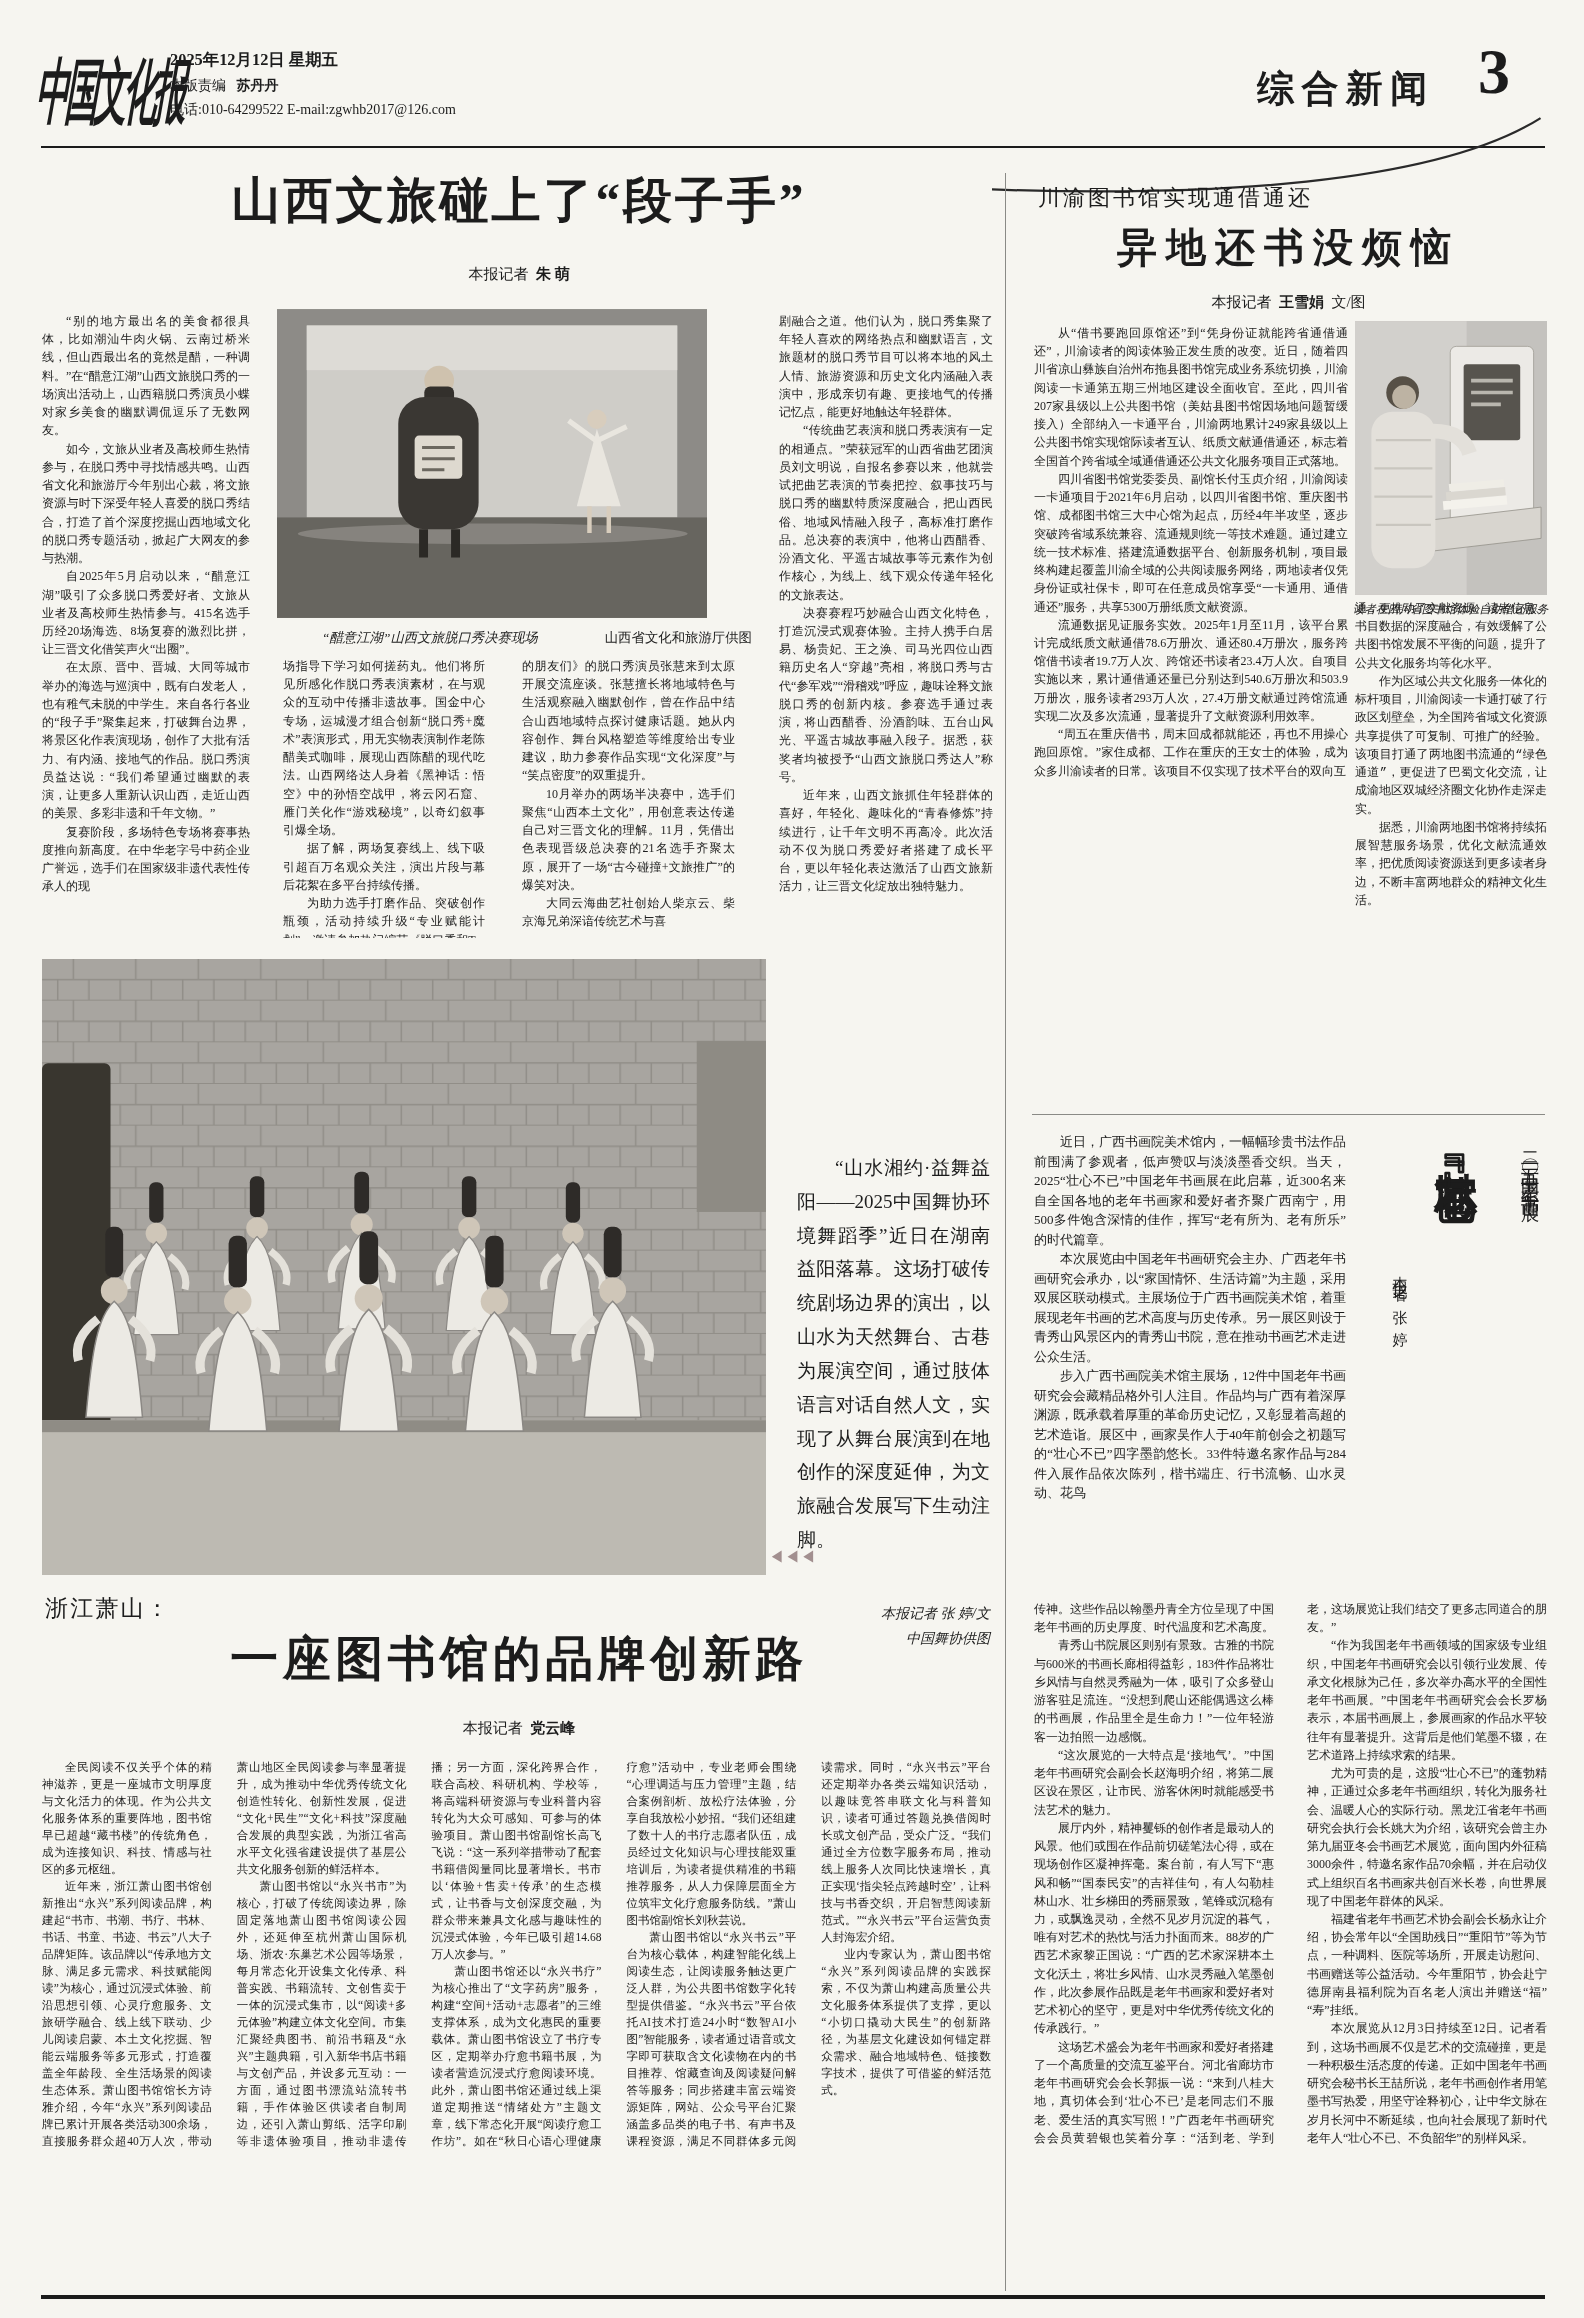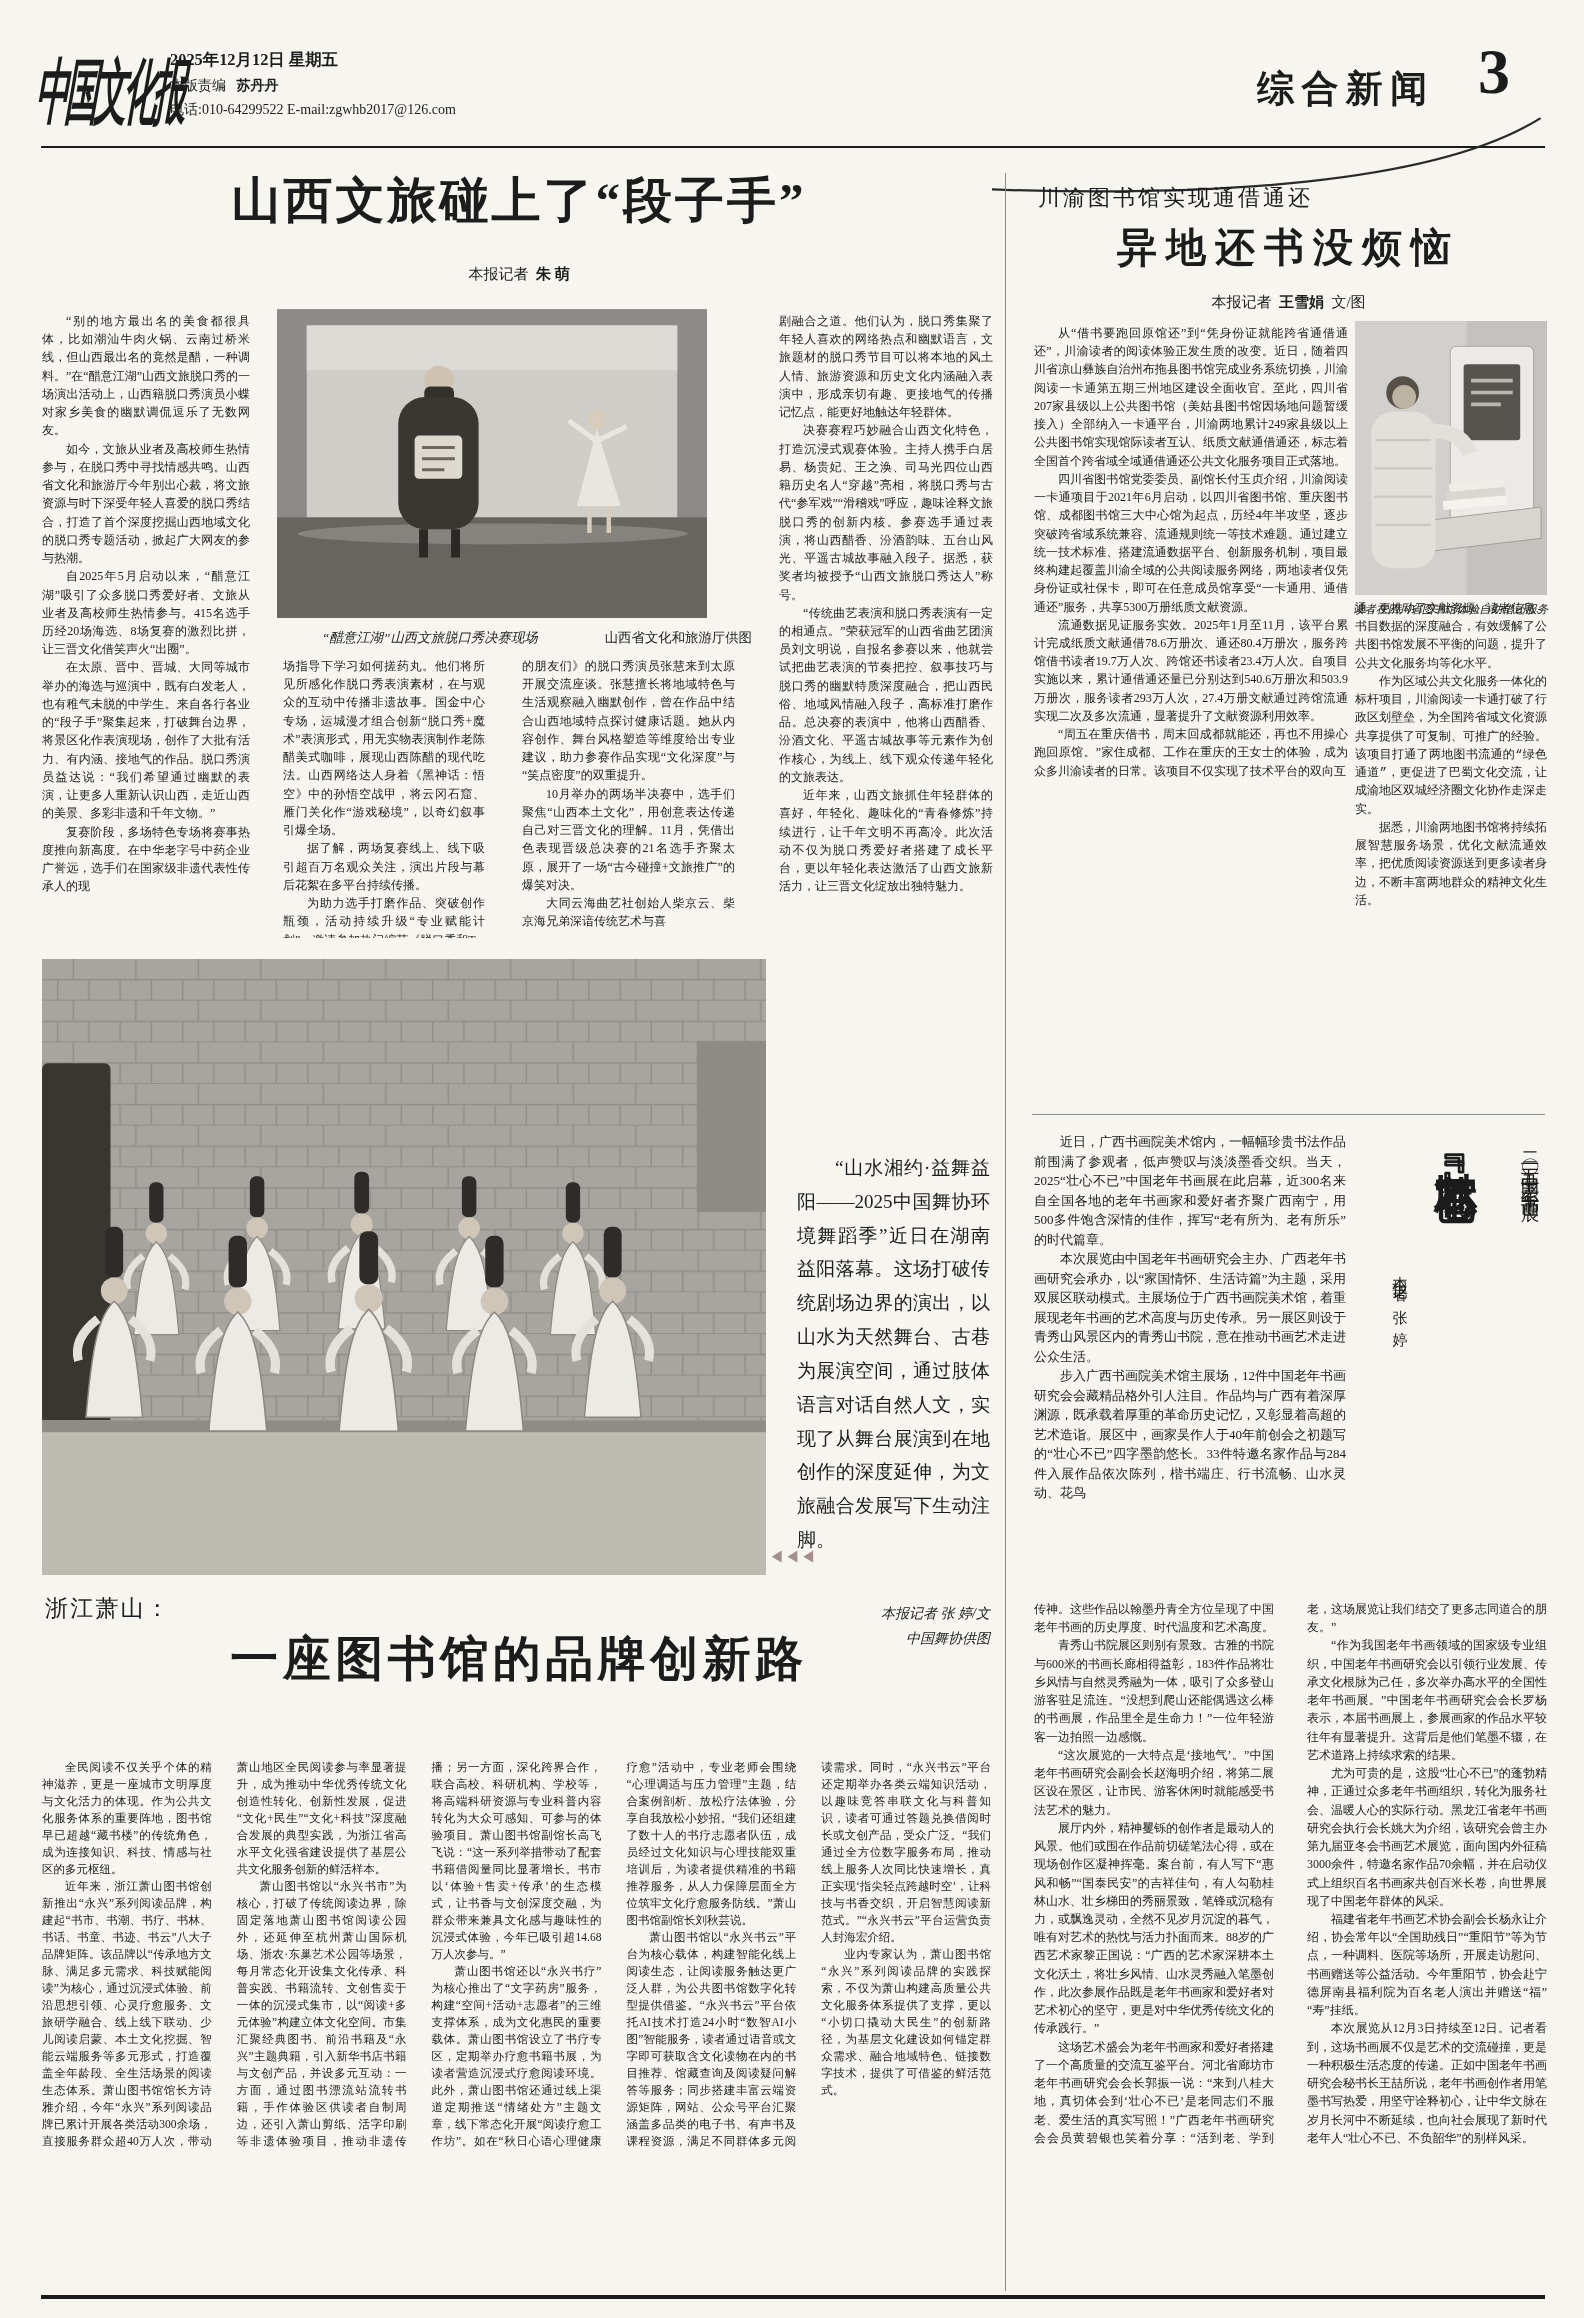--- a/index.html
+++ b/index.html
@@ -108,22 +108,22 @@
       <p>据了解，两场复赛线上、线下吸引超百万名观众关注，演出片段与幕后花絮在多平台持续传播。</p>
       <p>为助力选手打磨作品、突破创作瓶颈，活动持续升级“专业赋能计划”，邀请参加热门综艺《脱口秀和Ta</p>
     </div>
   <div class="abs body-text flush" style="left:522px;top:657px;width:213px;height:281px;">
       <p>的朋友们》的脱口秀演员张慧来到太原开展交流座谈。张慧擅长将地域特色与生活观察融入幽默创作，曾在作品中结合山西地域特点探讨健康话题。她从内容创作、舞台风格塑造等维度给出专业建议，助力参赛作品实现“文化深度”与“笑点密度”的双重提升。</p>
       <p>10月举办的两场半决赛中，选手们聚焦“山西本土文化”，用创意表达传递自己对三晋文化的理解。11月，凭借出色表现晋级总决赛的21名选手齐聚太原，展开了一场“古今碰撞+文旅推广”的爆笑对决。</p>
       <p>大同云海曲艺社创始人柴京云、柴京海兄弟深谙传统艺术与喜</p>
     </div>
   <div class="abs body-text flush" style="left:779px;top:312px;width:214px;height:626px;">
       <p>剧融合之道。他们认为，脱口秀集聚了年轻人喜欢的网络热点和幽默语言，文旅题材的脱口秀节目可以将本地的风土人情、旅游资源和历史文化内涵融入表演中，形成亲切有趣、更接地气的传播记忆点，能更好地触达年轻群体。</p>
+      <p>“传统曲艺表演和脱口秀表演有一定的相通点。”荣获冠军的山西省曲艺团演员刘文明说，自报名参赛以来，他就尝试把曲艺表演的节奏把控、叙事技巧与脱口秀的幽默特质深度融合，把山西民俗、地域风情融入段子，高标准打磨作品。总决赛的表演中，他将山西醋香、汾酒文化、平遥古城故事等元素作为创作核心，为线上、线下观众传递年轻化的文旅表达。</p>
       <p>决赛赛程巧妙融合山西文化特色，打造沉浸式观赛体验。主持人携手白居易、杨贵妃、王之涣、司马光四位山西籍历史名人“穿越”亮相，将脱口秀与古代“参军戏”“滑稽戏”呼应，趣味诠释文旅脱口秀的创新内核。参赛选手通过表演，将山西醋香、汾酒韵味、五台山风光、平遥古城故事融入段子。据悉，获奖者均被授予“山西文旅脱口秀达人”称号。</p>
-      <p>“传统曲艺表演和脱口秀表演有一定的相通点。”荣获冠军的山西省曲艺团演员刘文明说，自报名参赛以来，他就尝试把曲艺表演的节奏把控、叙事技巧与脱口秀的幽默特质深度融合，把山西民俗、地域风情融入段子，高标准打磨作品。总决赛的表演中，他将山西醋香、汾酒文化、平遥古城故事等元素作为创作核心，为线上、线下观众传递年轻化的文旅表达。</p>
       <p>近年来，山西文旅抓住年轻群体的喜好，年轻化、趣味化的“青春修炼”持续进行，让千年文明不再高冷。此次活动不仅为脱口秀爱好者搭建了成长平台，更以年轻化表达激活了山西文旅新活力，让三晋文化绽放出独特魅力。</p>
     </div>
 
   <div class="abs rule" style="left:1005px;top:173px;width:0.7px;height:2118px;background:#8a8a86;"></div>
 
   <div class="abs kicker" style="left:1038px;top:183px;">川渝图书馆实现通借通还</div>
   <div class="abs center h-chuanyu" style="left:1030px;top:220px;width:517px;">异地还书没烦恼</div>
   <div class="abs center byline" style="left:1030px;top:293px;width:517px;">
     <span>本报记者</span>&nbsp;&nbsp;<span class="nm">王雪娟</span>&nbsp;&nbsp;<span>文/图</span>
   </div>
@@ -204,20 +204,23 @@
     <div class="dance-cap">
         <p>“山水湘约·益舞益阳——2025中国舞协环境舞蹈季”近日在湖南益阳落幕。这场打破传统剧场边界的演出，以山水为天然舞台、古巷为展演空间，通过肢体语言对话自然人文，实现了从舞台展演到在地创作的深度延伸，为文旅融合发展写下生动注脚。</p>
       </div>
     <div class="dance-by" style="margin-top:48px;">本报记者 张 婷/文</div>
     <div class="dance-by">中国舞协供图</div>
   </div>
   <div class="abs arrows" style="left:769px;top:1548px;">◀◀◀</div>
 
   <div class="abs" style="left:45px;top:1593px;font-size:23px;letter-spacing:2.2px;">浙江萧山：</div>
   <div class="abs center h-xiaoshan" style="left:41px;top:1627px;width:956px;">一座图书馆的品牌创新路</div>
+  <div class="abs center byline" style="left:41px;top:1719px;width:956px;">
+    <span>本报记者</span>&nbsp;&nbsp;<span class="nm">党云峰</span>
+  </div>
   <div class="abs body-text cols5" style="left:42px;top:1759px;width:949px;height:532px;font-size:11.5px;line-height:1.48;">
       <p>全民阅读不仅关乎个体的精神滋养，更是一座城市文明厚度与文化活力的体现。作为公共文化服务体系的重要阵地，图书馆早已超越“藏书楼”的传统角色，成为连接知识、科技、情感与社区的多元枢纽。</p>
       <p>近年来，浙江萧山图书馆创新推出“永兴”系列阅读品牌，构建起“书市、书潮、书疗、书林、书话、书童、书迹、书云”八大子品牌矩阵。该品牌以“传承地方文脉、满足多元需求、科技赋能阅读”为核心，通过沉浸式体验、前沿思想引领、心灵疗愈服务、文旅研学融合、线上线下联动、少儿阅读启蒙、本土文化挖掘、智能云端服务等多元形式，打造覆盖全年龄段、全生活场景的阅读生态体系。萧山图书馆馆长方诗雅介绍，今年“永兴”系列阅读品牌已累计开展各类活动300余场，直接服务群众超40万人次，带动萧山地区全民阅读参与率显著提升，成为推动中华优秀传统文化创造性转化、创新性发展，促进“文化+民生”“文化+科技”深度融合发展的典型实践，为浙江省高水平文化强省建设提供了基层公共文化服务创新的鲜活样本。</p>
       <p>萧山图书馆以“永兴书市”为核心，打破了传统阅读边界，除固定落地萧山图书馆阅读公园外，还延伸至杭州萧山国际机场、浙农·东巢艺术公园等场景，每月常态化开设集文化传承、科普实践、书籍流转、文创售卖于一体的沉浸式集市，以“阅读+多元体验”构建立体文化空间。市集汇聚经典图书、前沿书籍及“永兴”主题典籍，引入新华书店书籍与文创产品，并设多元互动：一方面，通过图书漂流站流转书籍，手作体验区供读者自制周边，还引入萧山剪纸、活字印刷等非遗体验项目，推动非遗传播；另一方面，深化跨界合作，联合高校、科研机构、学校等，将高端科研资源与专业科普内容转化为大众可感知、可参与的体验项目。萧山图书馆副馆长高飞飞说：“这一系列举措带动了配套书籍借阅量同比显著增长。书市以‘体验+售卖+传承’的生态模式，让书香与文创深度交融，为群众带来兼具文化感与趣味性的沉浸式体验，今年已吸引超14.68万人次参与。”</p>
       <p>萧山图书馆还以“永兴书疗”为核心推出了“文字药房”服务，构建“空间+活动+志愿者”的三维支撑体系，成为文化惠民的重要载体。萧山图书馆设立了书疗专区，定期举办疗愈书籍书展，为读者营造沉浸式疗愈阅读环境。此外，萧山图书馆还通过线上渠道定期推送“情绪处方”主题文章，线下常态化开展“阅读疗愈工作坊”。如在“秋日心语心理健康疗愈”活动中，专业老师会围绕“心理调适与压力管理”主题，结合案例剖析、放松疗法体验，分享自我放松小妙招。“我们还组建了数十人的书疗志愿者队伍，成员经过文化知识与心理技能双重培训后，为读者提供精准的书籍推荐服务，从人力保障层面全方位筑牢文化疗愈服务防线。”萧山图书馆副馆长刘秋芸说。</p>
       <p>萧山图书馆以“永兴书云”平台为核心载体，构建智能化线上阅读生态，让阅读服务触达更广泛人群，为公共图书馆数字化转型提供借鉴。“永兴书云”平台依托AI技术打造24小时“数智AI小图”智能服务，读者通过语音或文字即可获取含文化读物在内的书目推荐、馆藏查询及阅读疑问解答等服务；同步搭建丰富云端资源矩阵，网站、公众号平台汇聚涵盖多品类的电子书、有声书及课程资源，满足不同群体多元阅读需求。同时，“永兴书云”平台还定期举办各类云端知识活动，以趣味竞答串联文化与科普知识，读者可通过答题兑换借阅时长或文创产品，受众广泛。“我们通过全方位数字服务布局，推动线上服务人次同比快速增长，真正实现‘指尖轻点跨越时空’，让科技与书香交织，开启智慧阅读新范式。”“永兴书云”平台运营负责人封海宏介绍。</p>
       <p>业内专家认为，萧山图书馆“永兴”系列阅读品牌的实践探索，不仅为萧山构建高质量公共文化服务体系提供了支撑，更以“小切口撬动大民生”的创新路径，为基层文化建设如何锚定群众需求、融合地域特色、链接数字技术，提供了可借鉴的鲜活范式。</p>
     </div>
 
   <div class="abs body-text" style="left:1034px;top:1132px;width:312px;height:455px;font-size:13px;line-height:1.5;">

